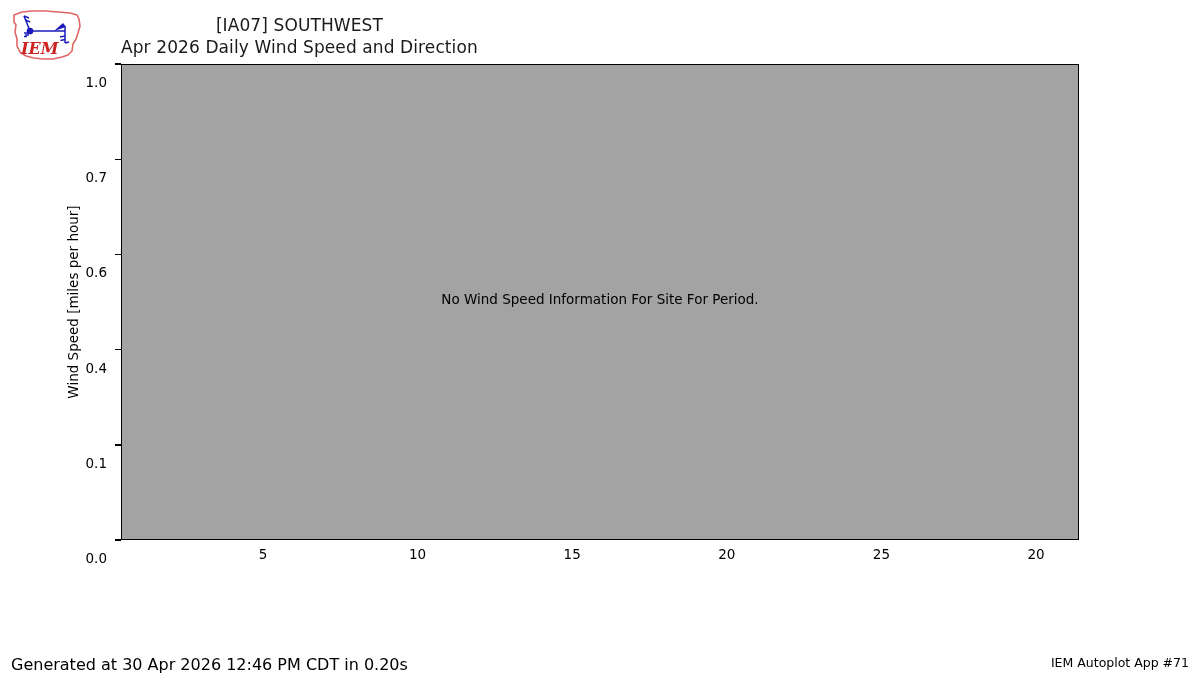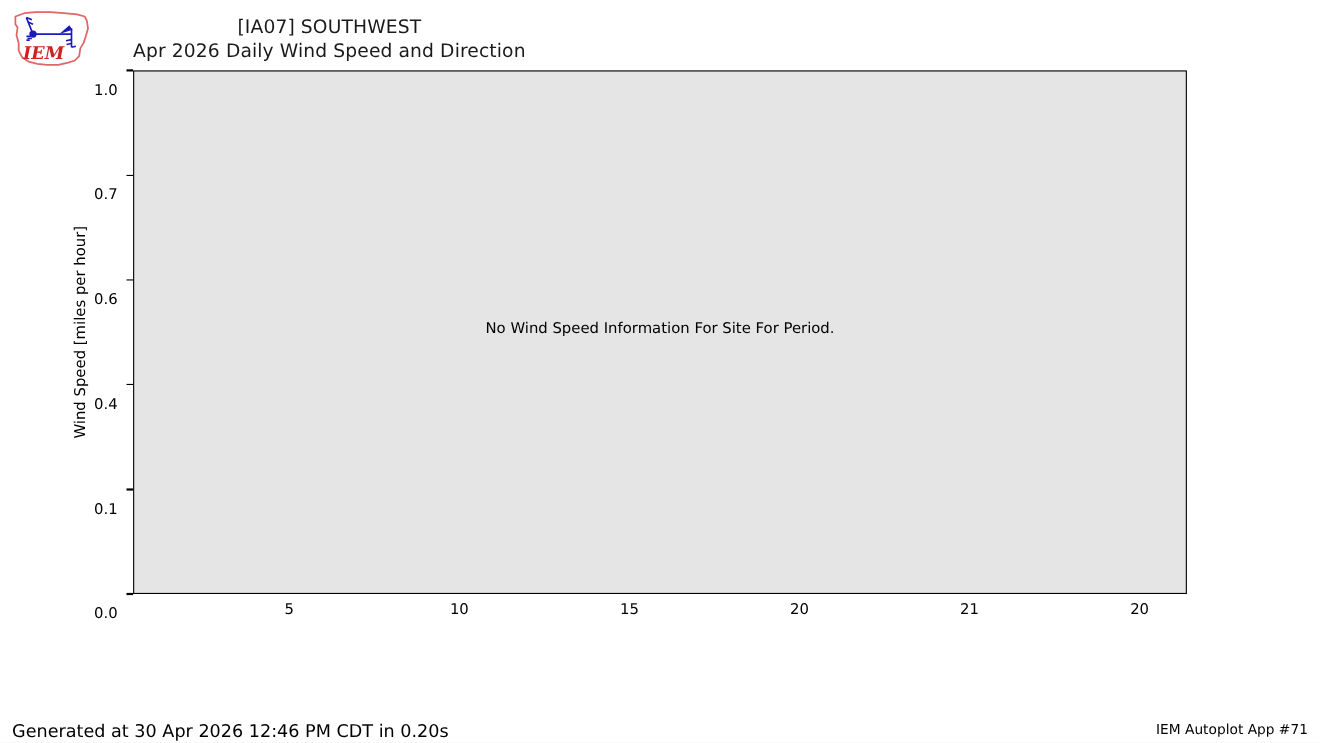--- a/index.html
+++ b/index.html
@@ -42,21 +42,21 @@
 
   
   #plot-frame {
     position: absolute;
     left: 121px;
     top: 64px;
     width: 958px;
     height: 476px;
     border: 1.3px solid #000000;
     box-sizing: border-box;
-    background: #e5e5e5;
+    background: #a3a3a3;
   }
 
   
   #no-data-message {
     position: absolute;
     left: 0;
     right: 0;
     top: 226px;
     text-align: center;
     font-size: 13.5px;
@@ -227,21 +227,21 @@
 <div class="xtick-wrap" style="left:572.2px;">
   <span class="xtick-mark"></span>
   <span class="xtick-label">15</span>
 </div>
 <div class="xtick-wrap" style="left:726.8px;">
   <span class="xtick-mark"></span>
   <span class="xtick-label">20</span>
 </div>
 <div class="xtick-wrap" style="left:881.4px;">
   <span class="xtick-mark"></span>
-  <span class="xtick-label">21</span>
+  <span class="xtick-label">25</span>
 </div>
 <div class="xtick-wrap" style="left:1036px;">
   <span class="xtick-mark"></span>
   <span class="xtick-label">20</span>
 </div>
 
 <div id="plot-frame">
   <div id="no-data-message">No Wind Speed Information For Site For Period.</div>
 </div>
 

